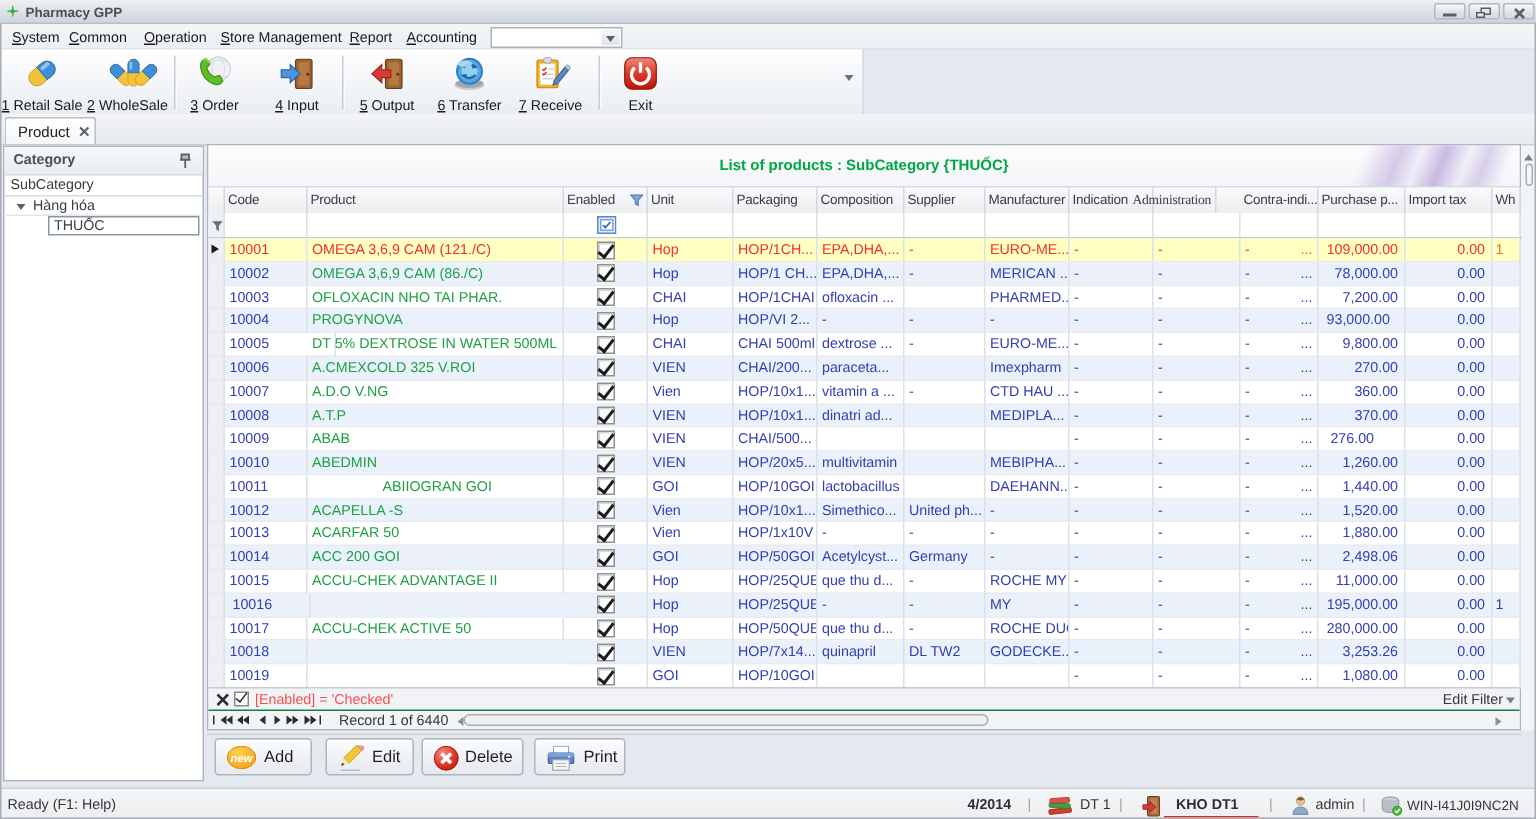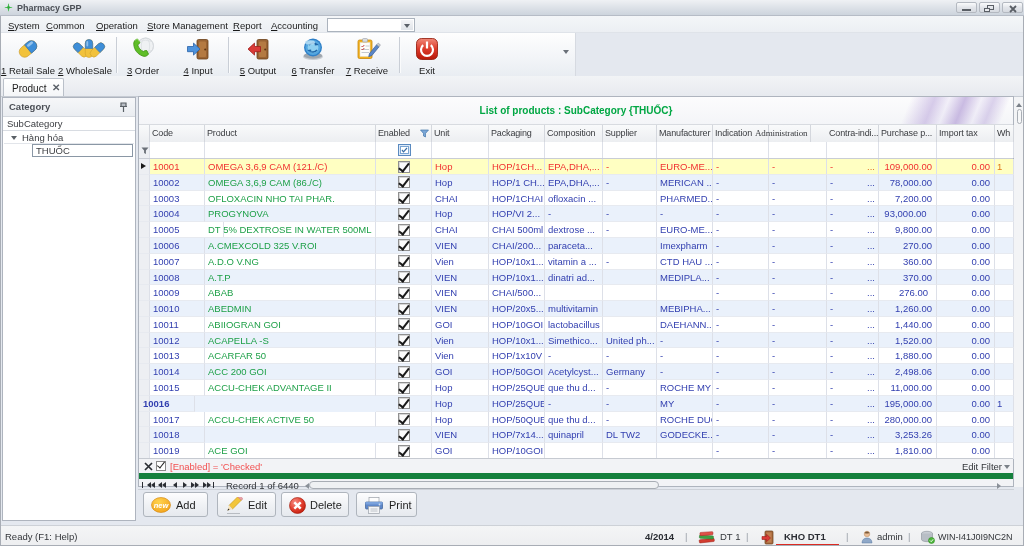--- a/index.html
+++ b/index.html
@@ -48,21 +48,21 @@
 #gfilterrow{position:absolute;left:0;top:45px;width:874px;height:17px;background:#FFFFFF;border-bottom:1px solid #C9CDD5;}
 .gfc{position:absolute;top:0;height:16px;border-right:1px solid #DDE0E8;}
 #grows{position:absolute;left:0;top:0px;width:874px;height:391px;}
 .gr{position:absolute;left:0;width:874px;height:15.79px;}
 .gc{position:absolute;top:0;height:15.79px;line-height:15.5px;border-right:1px solid #DDE0E8;border-bottom:1px solid #E7EAF0;overflow:hidden;white-space:nowrap;}
 .rowarrow{position:absolute;left:2px;top:4px;width:0;height:0;border:3.5px solid transparent;border-left:5px solid #1A1A1A;}
 .chk{position:absolute;left:50%;top:1.5px;margin-left:-6px;width:12px;height:12px;background:#FCFCFC;border:1px solid #909090;box-shadow:inset 1px 1px 0 #D8D8D8;}
 .chk:after{content:"";position:absolute;left:2.5px;top:-1px;width:4px;height:9px;border:solid #1A1A1A;border-width:0 2px 2px 0;transform:rotate(38deg);}
 
 #fpanel{position:absolute;left:0;top:361px;width:874px;height:15px;background:#F2F3F6;border-top:1px solid #C6CAD1;}
-#npanel{position:absolute;left:0;top:376px;width:874px;height:13px;background:#F2F3F6;border-top:6px solid #15803d;}
+#npanel{position:absolute;left:0;top:376px;width:874px;height:13px;background:#F2F3F6;border-top:1px solid #15803d;}
 
 .bbtn{position:absolute;top:492px;height:25px;background:linear-gradient(#FDFDFE,#F0F2F5 50%,#E6E9EE);border:1px solid #AFB5BD;border-radius:3px;color:#1F1F1F;font-size:11px;}
 .bbtn .lb{position:absolute;top:6px;}
 
 #statusbar{position:absolute;left:0;top:525px;width:1024px;height:21px;background:linear-gradient(#F4F5F6,#EDEEF0);border-top:1px solid #CDD1D7;color:#33363A;}
 .sb{position:absolute;top:5px;white-space:nowrap;}
 .sbsep{position:absolute;top:5px;color:#9AA0A8;}
 
 #vscroll{position:absolute;left:1014px;top:97px;width:10px;height:390px;background:#F3F4F6;}
 #vthumb{position:absolute;left:2.5px;top:12px;width:5px;height:15px;border:1px solid #A8ADB4;border-radius:3px;background:#F6F7F8;}
@@ -435,21 +435,21 @@
           <span class="chk"></span>
         </div>
 <div class="gc" style="left:293px;width:57px;color:#3340B0;padding-left:3px;">VIEN</div>
 <div class="gc" style="left:350px;width:56px;color:#3340B0;padding-left:3px;">CHAI/500...</div>
 <div class="gc" style="left:406px;width:58px;"></div>
 <div class="gc" style="left:464px;width:54px;"></div>
 <div class="gc" style="left:518px;width:56px;"></div>
 <div class="gc" style="left:574px;width:56px;color:#3340B0;padding-left:3px;">-</div>
 <div class="gc" style="left:630px;width:58px;color:#3340B0;padding-left:3px;">-</div>
 <div class="gc" style="left:688px;width:52px;color:#3340B0;"><span style="padding-left:3px;">-</span><span style="float:right;padding-right:3px;color:#3340B0;">...</span></div>
-<div class="gc" style="left:740px;width:58px;color:#3340B0;text-align:right;padding-right:8px;">276.00</div>
+<div class="gc" style="left:740px;width:58px;color:#3340B0;text-align:right;padding-right:20px;">276.00</div>
 <div class="gc" style="left:798px;width:58px;color:#3340B0;text-align:right;padding-right:4px;">0.00</div>
 <div class="gc" style="left:856px;width:19px;"></div>
 </div>
 <div class="gr" style="top:204.11px;background:#EAF1FB;">
 <div class="gc" style="left:0;width:11px;background:#EDEFF3;"></div>
 <div class="gc" style="left:11px;width:55px;color:#3340B0;padding-left:3px;">10010</div>
 <div class="gc" style="left:66px;width:171px;color:#1EA048;padding-left:3px;">ABEDMIN</div>
 <div class="gc" style="left:237px;width:56px;">
           <span class="chk"></span>
         </div>
@@ -461,21 +461,21 @@
 <div class="gc" style="left:574px;width:56px;color:#3340B0;padding-left:3px;">-</div>
 <div class="gc" style="left:630px;width:58px;color:#3340B0;padding-left:3px;">-</div>
 <div class="gc" style="left:688px;width:52px;color:#3340B0;"><span style="padding-left:3px;">-</span><span style="float:right;padding-right:3px;color:#3340B0;">...</span></div>
 <div class="gc" style="left:740px;width:58px;color:#3340B0;text-align:right;padding-right:4px;">1,260.00</div>
 <div class="gc" style="left:798px;width:58px;color:#3340B0;text-align:right;padding-right:4px;">0.00</div>
 <div class="gc" style="left:856px;width:19px;"></div>
 </div>
 <div class="gr" style="top:219.90px;background:#FFFFFF;">
 <div class="gc" style="left:0;width:11px;background:#EDEFF3;"></div>
 <div class="gc" style="left:11px;width:55px;color:#3340B0;padding-left:3px;">10011</div>
-<div class="gc" style="left:66px;width:171px;color:#1EA048;padding-left:3px;">ABIIOGRAN GOI</div>
+<div class="gc" style="left:66px;width:171px;color:#1EA048;padding-left:3px;text-align:center;">ABIIOGRAN GOI</div>
 <div class="gc" style="left:237px;width:56px;">
           <span class="chk"></span>
         </div>
 <div class="gc" style="left:293px;width:57px;color:#3340B0;padding-left:3px;">GOI</div>
 <div class="gc" style="left:350px;width:56px;color:#3340B0;padding-left:3px;">HOP/10GOI</div>
 <div class="gc" style="left:406px;width:58px;color:#3340B0;padding-left:3px;">lactobacillus</div>
 <div class="gc" style="left:464px;width:54px;"></div>
 <div class="gc" style="left:518px;width:56px;color:#3340B0;padding-left:3px;">DAEHANN...</div>
 <div class="gc" style="left:574px;width:56px;color:#3340B0;padding-left:3px;">-</div>
 <div class="gc" style="left:630px;width:58px;color:#3340B0;padding-left:3px;">-</div>
@@ -555,21 +555,21 @@
 <div class="gc" style="left:518px;width:56px;color:#3340B0;padding-left:3px;">ROCHE MY</div>
 <div class="gc" style="left:574px;width:56px;color:#3340B0;padding-left:3px;">-</div>
 <div class="gc" style="left:630px;width:58px;color:#3340B0;padding-left:3px;">-</div>
 <div class="gc" style="left:688px;width:52px;color:#3340B0;"><span style="padding-left:3px;">-</span><span style="float:right;padding-right:3px;color:#3340B0;">...</span></div>
 <div class="gc" style="left:740px;width:58px;color:#3340B0;text-align:right;padding-right:4px;">11,000.00</div>
 <div class="gc" style="left:798px;width:58px;color:#3340B0;text-align:right;padding-right:4px;">0.00</div>
 <div class="gc" style="left:856px;width:19px;"></div>
 </div>
 <div class="gr" style="top:298.85px;background:#EAF1FB;">
 <div class="gc" style="left:0;width:11px;background:#EDEFF3;"></div>
-<div class="gc" style="left:1px;width:55px;color:#3340B0;padding-left:3px;font-weight:bold;">10016</div>
+<div class="gc" style="left:13px;width:55px;color:#3340B0;padding-left:3px;">10016</div>
 <div class="gc" style="left:237px;width:56px;">
           <span class="chk"></span>
         </div>
 <div class="gc" style="left:293px;width:57px;color:#3340B0;padding-left:3px;">Hop</div>
 <div class="gc" style="left:350px;width:56px;color:#3340B0;padding-left:3px;">HOP/25QUE</div>
 <div class="gc" style="left:406px;width:58px;color:#3340B0;padding-left:3px;">-</div>
 <div class="gc" style="left:464px;width:54px;color:#3340B0;padding-left:3px;">-</div>
 <div class="gc" style="left:518px;width:56px;color:#3340B0;padding-left:3px;">MY</div>
 <div class="gc" style="left:574px;width:56px;color:#3340B0;padding-left:3px;">-</div>
 <div class="gc" style="left:630px;width:58px;color:#3340B0;padding-left:3px;">-</div>
@@ -611,33 +611,32 @@
 <div class="gc" style="left:574px;width:56px;color:#3340B0;padding-left:3px;">-</div>
 <div class="gc" style="left:630px;width:58px;color:#3340B0;padding-left:3px;">-</div>
 <div class="gc" style="left:688px;width:52px;color:#3340B0;"><span style="padding-left:3px;">-</span><span style="float:right;padding-right:3px;color:#3340B0;">...</span></div>
 <div class="gc" style="left:740px;width:58px;color:#3340B0;text-align:right;padding-right:4px;">3,253.26</div>
 <div class="gc" style="left:798px;width:58px;color:#3340B0;text-align:right;padding-right:4px;">0.00</div>
 <div class="gc" style="left:856px;width:19px;"></div>
 </div>
 <div class="gr" style="top:346.22px;background:#FFFFFF;">
 <div class="gc" style="left:0;width:11px;background:#EDEFF3;"></div>
 <div class="gc" style="left:11px;width:55px;color:#3340B0;padding-left:3px;">10019</div>
-<div class="gc" style="left:66px;width:171px;color:#1EA048;padding-left:3px;">ACE GOI</div>
 <div class="gc" style="left:237px;width:56px;">
           <span class="chk"></span>
         </div>
 <div class="gc" style="left:293px;width:57px;color:#3340B0;padding-left:3px;">GOI</div>
 <div class="gc" style="left:350px;width:56px;color:#3340B0;padding-left:3px;">HOP/10GOI</div>
 <div class="gc" style="left:406px;width:58px;"></div>
 <div class="gc" style="left:464px;width:54px;"></div>
 <div class="gc" style="left:518px;width:56px;"></div>
 <div class="gc" style="left:574px;width:56px;color:#3340B0;padding-left:3px;">-</div>
 <div class="gc" style="left:630px;width:58px;color:#3340B0;padding-left:3px;">-</div>
 <div class="gc" style="left:688px;width:52px;color:#3340B0;"><span style="padding-left:3px;">-</span><span style="float:right;padding-right:3px;color:#3340B0;">...</span></div>
-<div class="gc" style="left:740px;width:58px;color:#3340B0;text-align:right;padding-right:4px;">1,810.00</div>
+<div class="gc" style="left:740px;width:58px;color:#3340B0;text-align:right;padding-right:4px;">1,080.00</div>
 <div class="gc" style="left:798px;width:58px;color:#3340B0;text-align:right;padding-right:4px;">0.00</div>
 <div class="gc" style="left:856px;width:19px;"></div>
 </div>
 </div>
 <div id="fpanel">
 <svg class="abs" style="left:5px;top:3px;" width="9" height="9" viewBox="0 0 9 9">
         <path d="M1 1 L8 8 M8 1 L1 8" stroke="#2A2D33" stroke-width="1.7"></path>
       </svg>
 <span class="abs" style="left:17px;top:2px;width:10px;height:10px;background:#FFF;border:1px solid #888;"></span>
 <span class="abs" style="left:19.5px;top:0.5px;width:3.5px;height:8px;border:solid #222;border-width:0 1.8px 1.8px 0;transform:rotate(38deg);"></span>

